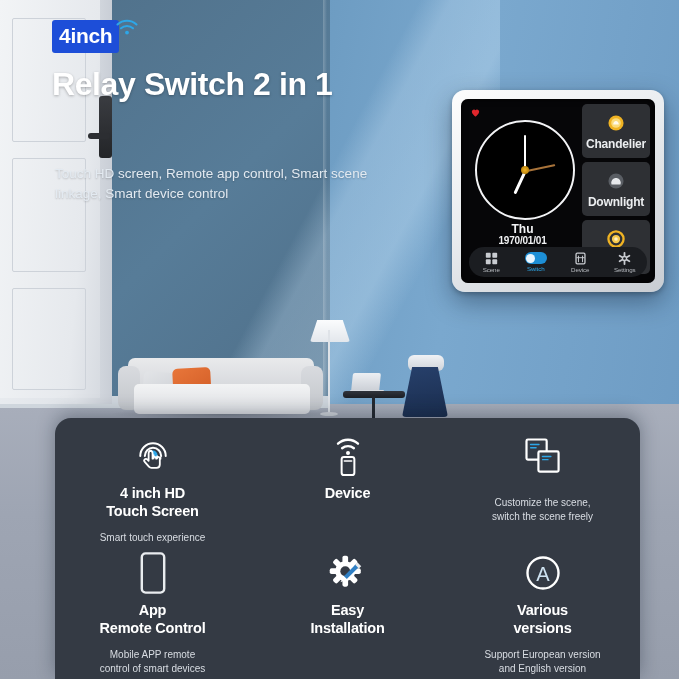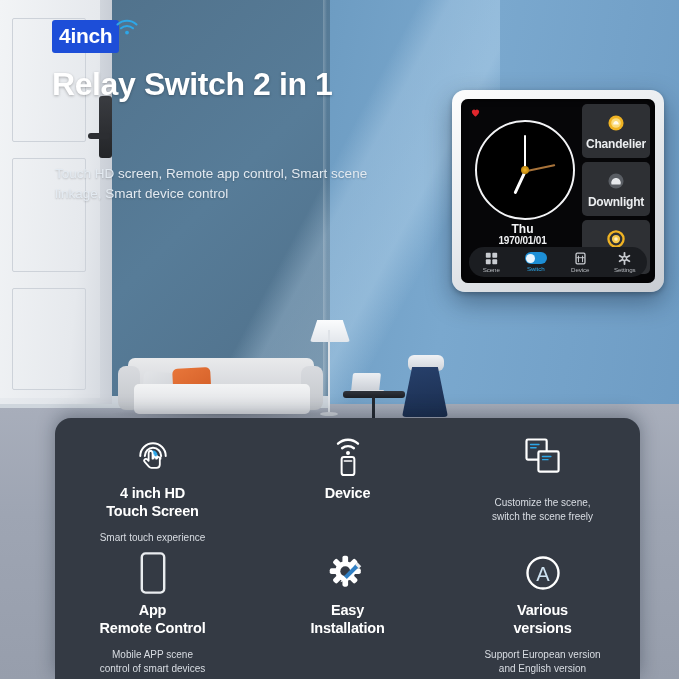--- a/index.html
+++ b/index.html
@@ -365,21 +365,21 @@
         <div class="ficon">
           <svg width="28" height="44" viewBox="0 0 30 46">
             <rect x="3" y="2" width="24" height="42" rx="4" fill="none" stroke="#e9ecef" stroke-width="2.6"></rect>
           </svg>
         </div>
         <div class="ftitle">
           <div>App</div>
           <div>Remote Control</div>
         </div>
         <div class="fdesc">
-          <div>Mobile APP scene</div>
+          <div>Mobile APP remote</div>
           <div>control of smart devices</div>
         </div>
       </div>
 
       <div class="fcell">
         <div class="ficon">
           <svg width="42" height="42" viewBox="0 0 46 46">
             <g fill="#fff">
               <circle cx="20" cy="21" r="11"></circle>
               <rect x="16.9" y="4" width="6.2" height="34" rx="2"></rect>

